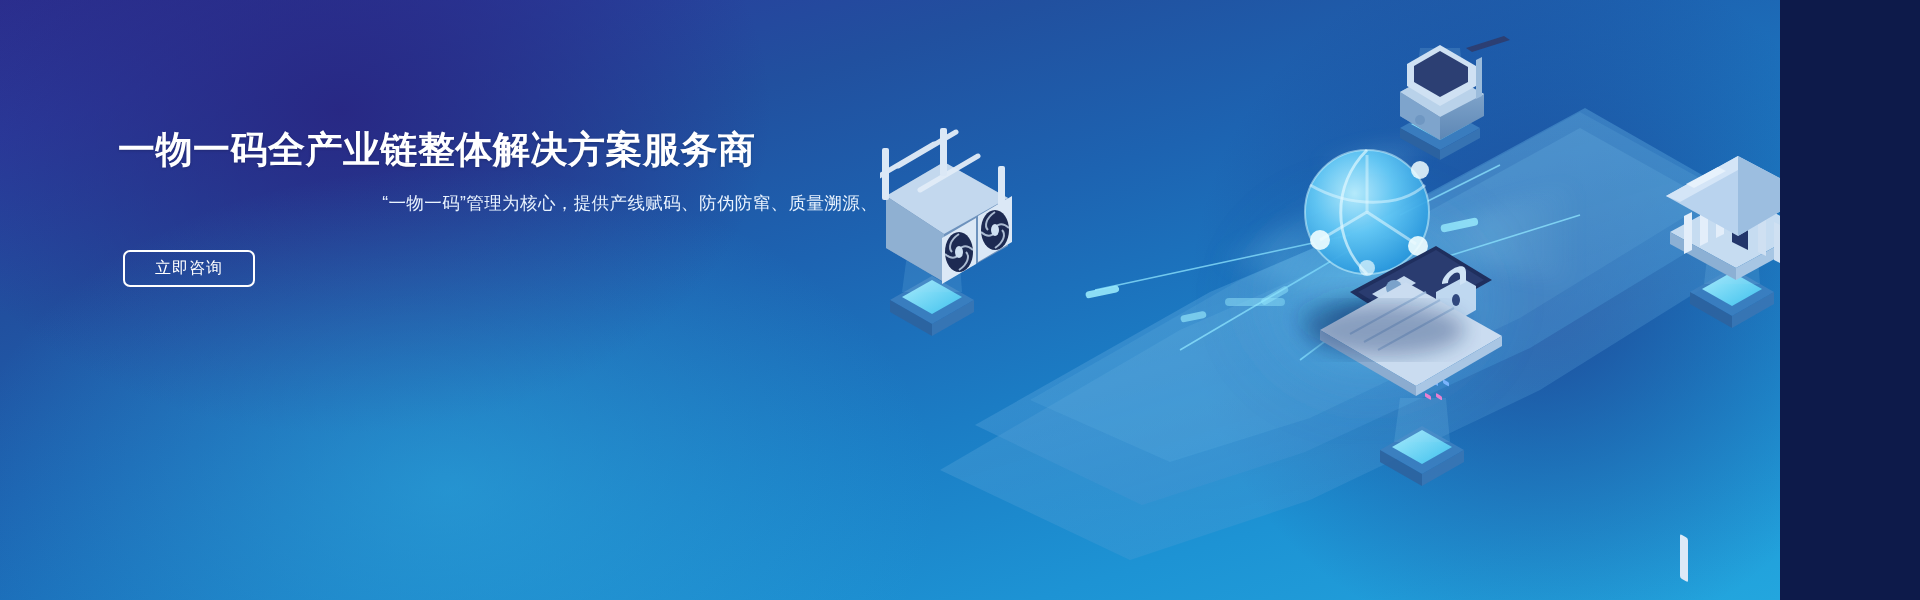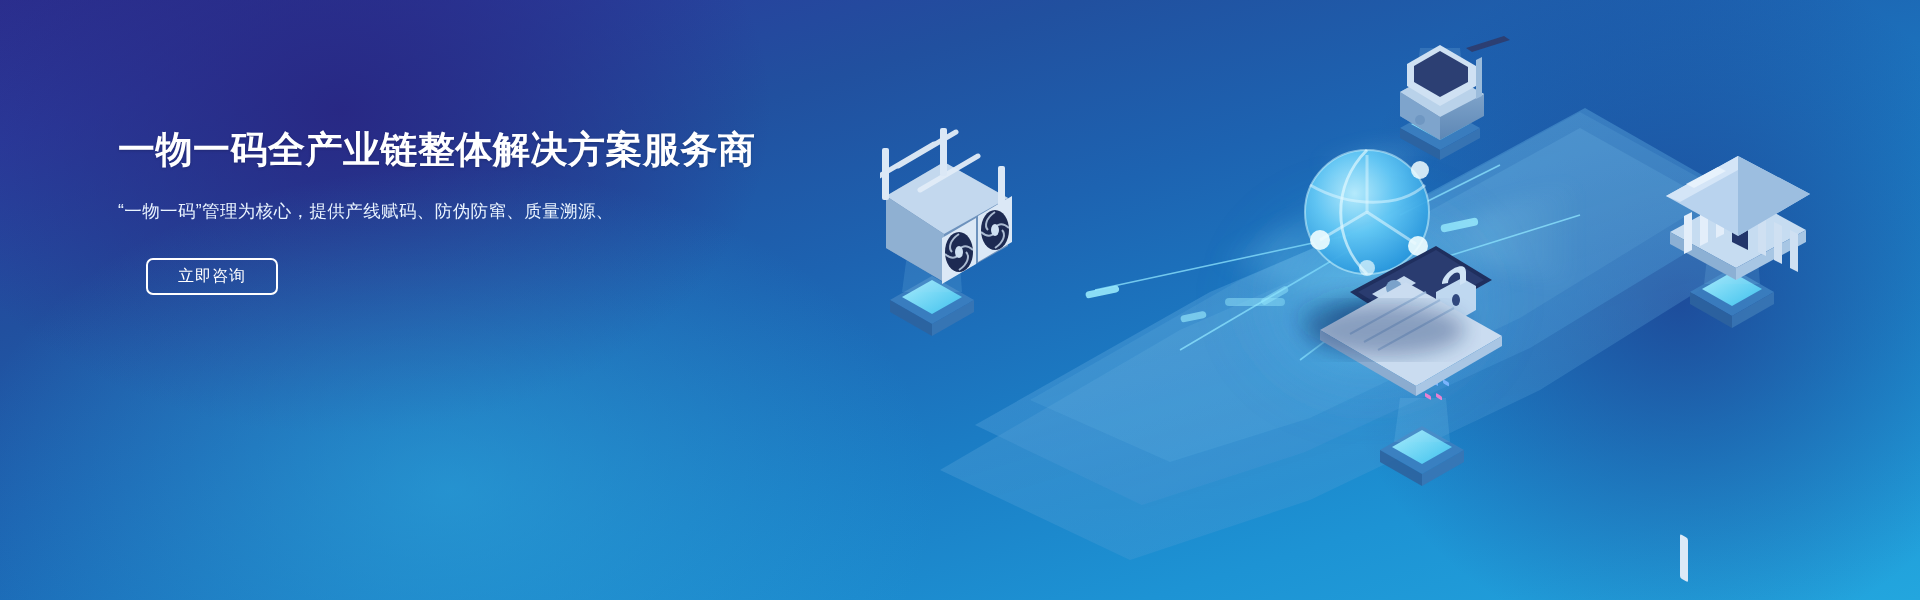--- a/index.html
+++ b/index.html
@@ -6,21 +6,21 @@
     margin: 0;
     padding: 0;
     background: #0d1a4a;
   }
   body {
     font-family: "Liberation Sans", "DejaVu Sans", sans-serif;
   }
 
   .banner {
     position: relative;
-    width: 1920px;
+    width: 1780px;
     height: 600px;
     overflow: hidden;
     
     background:
       linear-gradient(163deg,
         #2b2f8f 0%,
         #2a3c9c 12%,
         #21509f 28%,
         #1d63b1 44%,
         #1b7cc4 62%,
@@ -62,34 +62,35 @@
     margin: 0;
     font-size: 37px;
     font-weight: bold;
     line-height: 1.2;
     color: #ffffff;
     letter-spacing: 0.5px;
     text-shadow: 0 1px 3px rgba(0,0,0,0.18);
     white-space: nowrap;
   }
   .subcopy {
-    margin-top: 22px;
+    margin-top: 14px;
     color: #eaf4ff;
     font-size: 17.5px;
     line-height: 34px;
     letter-spacing: 0.4px;
+    text-align: right;
   }
   .subcopy .line { display: block; white-space: nowrap; }
 
   .cta {
     display: inline-flex;
     align-items: center;
     justify-content: center;
     margin-top: 30px;
-    margin-left: 28px;
+    margin-left: 5px;
     width: 132px;
     height: 37px;
     border: 2px solid #ffffff;
     border-radius: 7px;
     color: #ffffff;
     font-size: 16px;
     letter-spacing: 1px;
     background: transparent;
     cursor: pointer;
     box-sizing: border-box;

